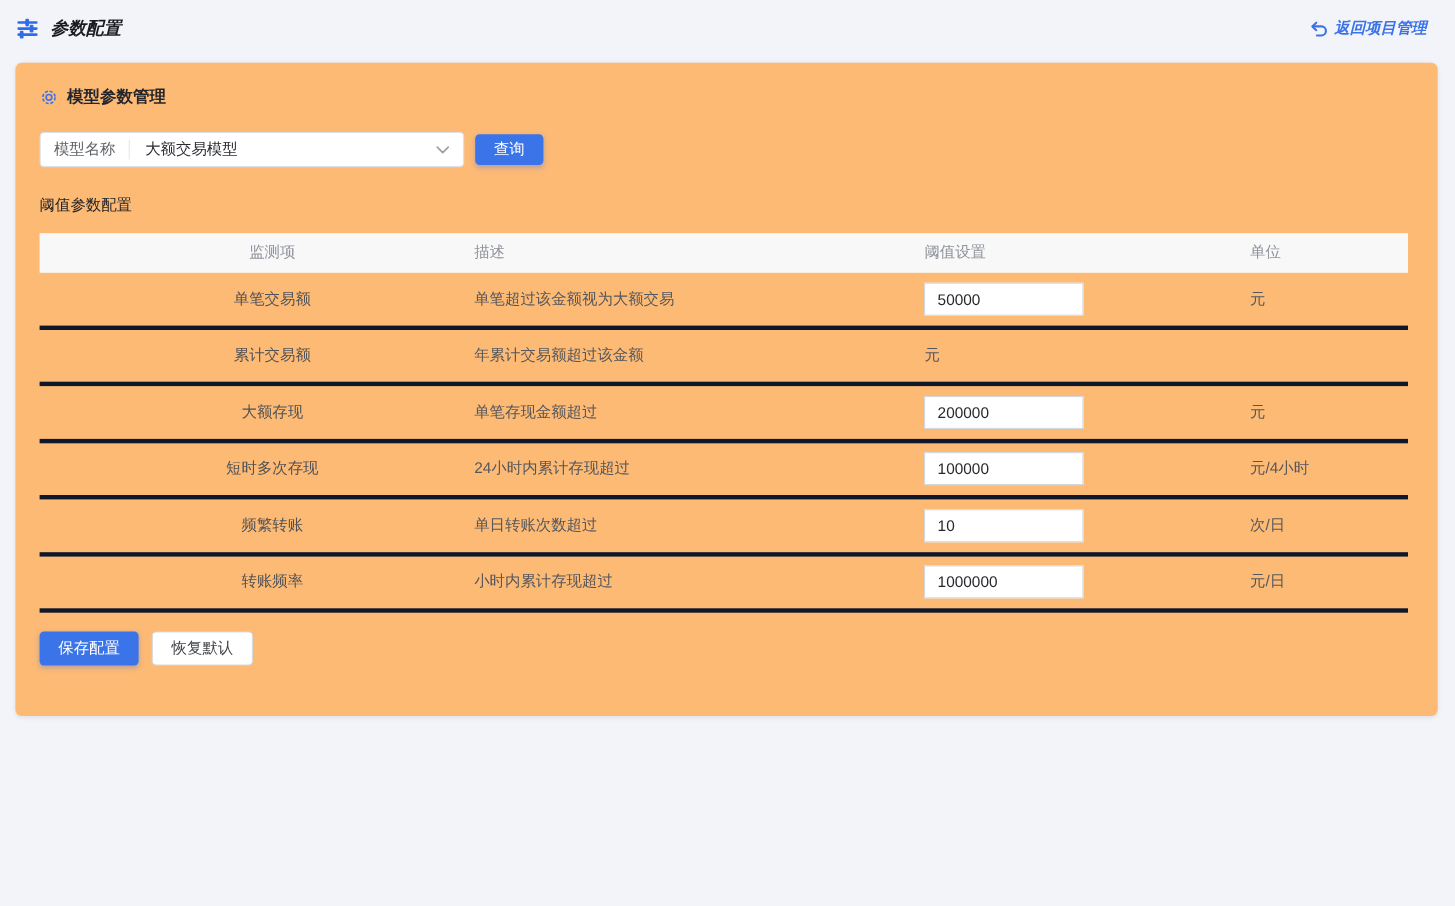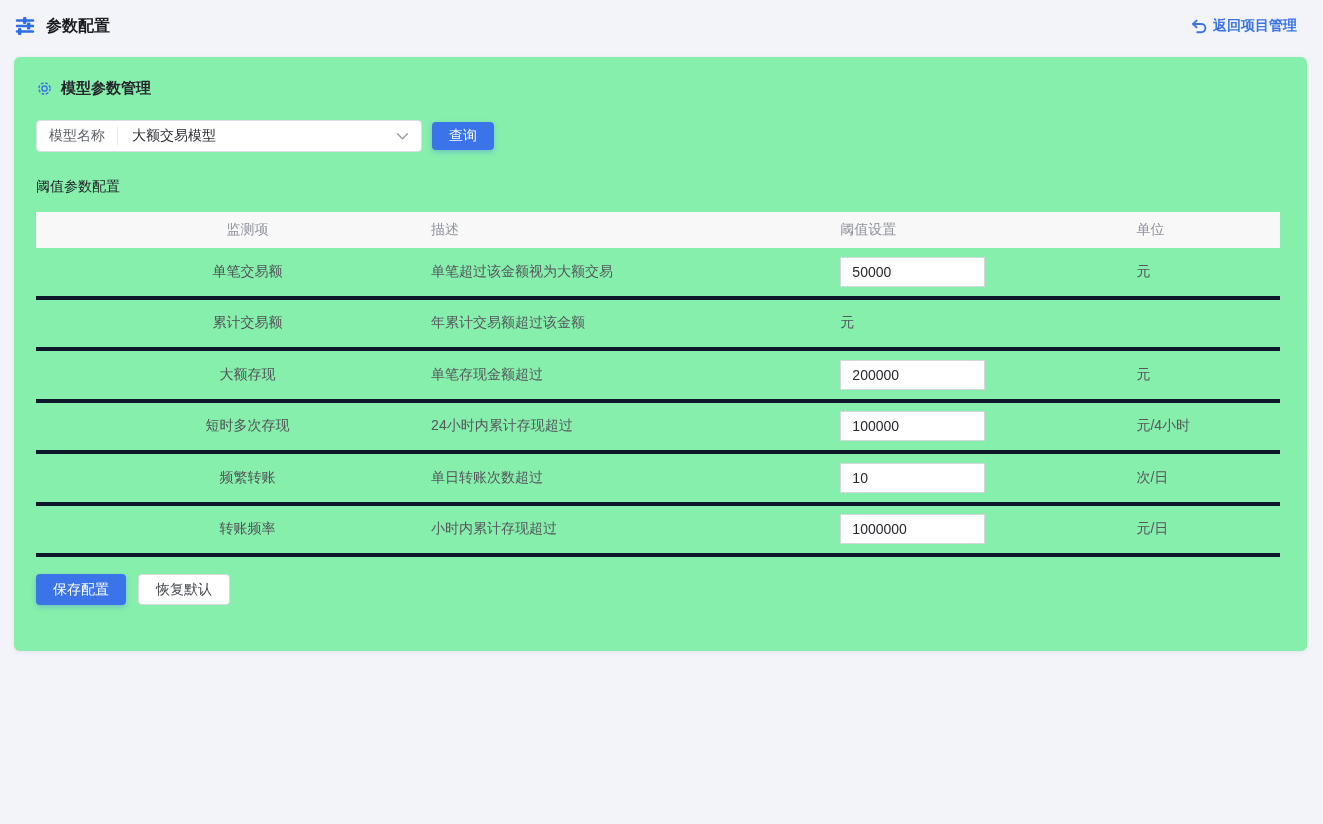--- a/index.html
+++ b/index.html
@@ -11,33 +11,34 @@
     font-size: 14px;
   }
 
   
   .topbar {
     height: 52px;
     display: flex;
     align-items: center;
     justify-content: space-between;
     padding: 0 26px 0 14px;
+    font-style: italic;
   }
   .topbar-left { display: flex; align-items: center; gap: 10px; }
   .page-title { font-size: 16px; font-weight: bold; color: #1b1c1f; }
   .back-link {
     display: flex; align-items: center; gap: 6px;
     color: #3b74e8; font-size: 14px; font-weight: bold;
     cursor: pointer; text-decoration: none;
   }
 
   
   .card {
     margin: 5px 16px 0 14px;
-    background: #86efac;
+    background: #fdba74;
     border-radius: 6px;
     box-shadow: 0 1px 4px rgba(31, 35, 41, 0.08);
     padding: 22px 27px 46px 22px;
     min-height: 571px;
   }
   .panel-header { display: flex; align-items: center; gap: 8px; margin-bottom: 22px; }
   .panel-title { font-size: 15px; font-weight: bold; color: #24262b; }
 
   
   .query-row { display: flex; align-items: center; gap: 10px; margin-bottom: 26px; margin-top: 20px; }

